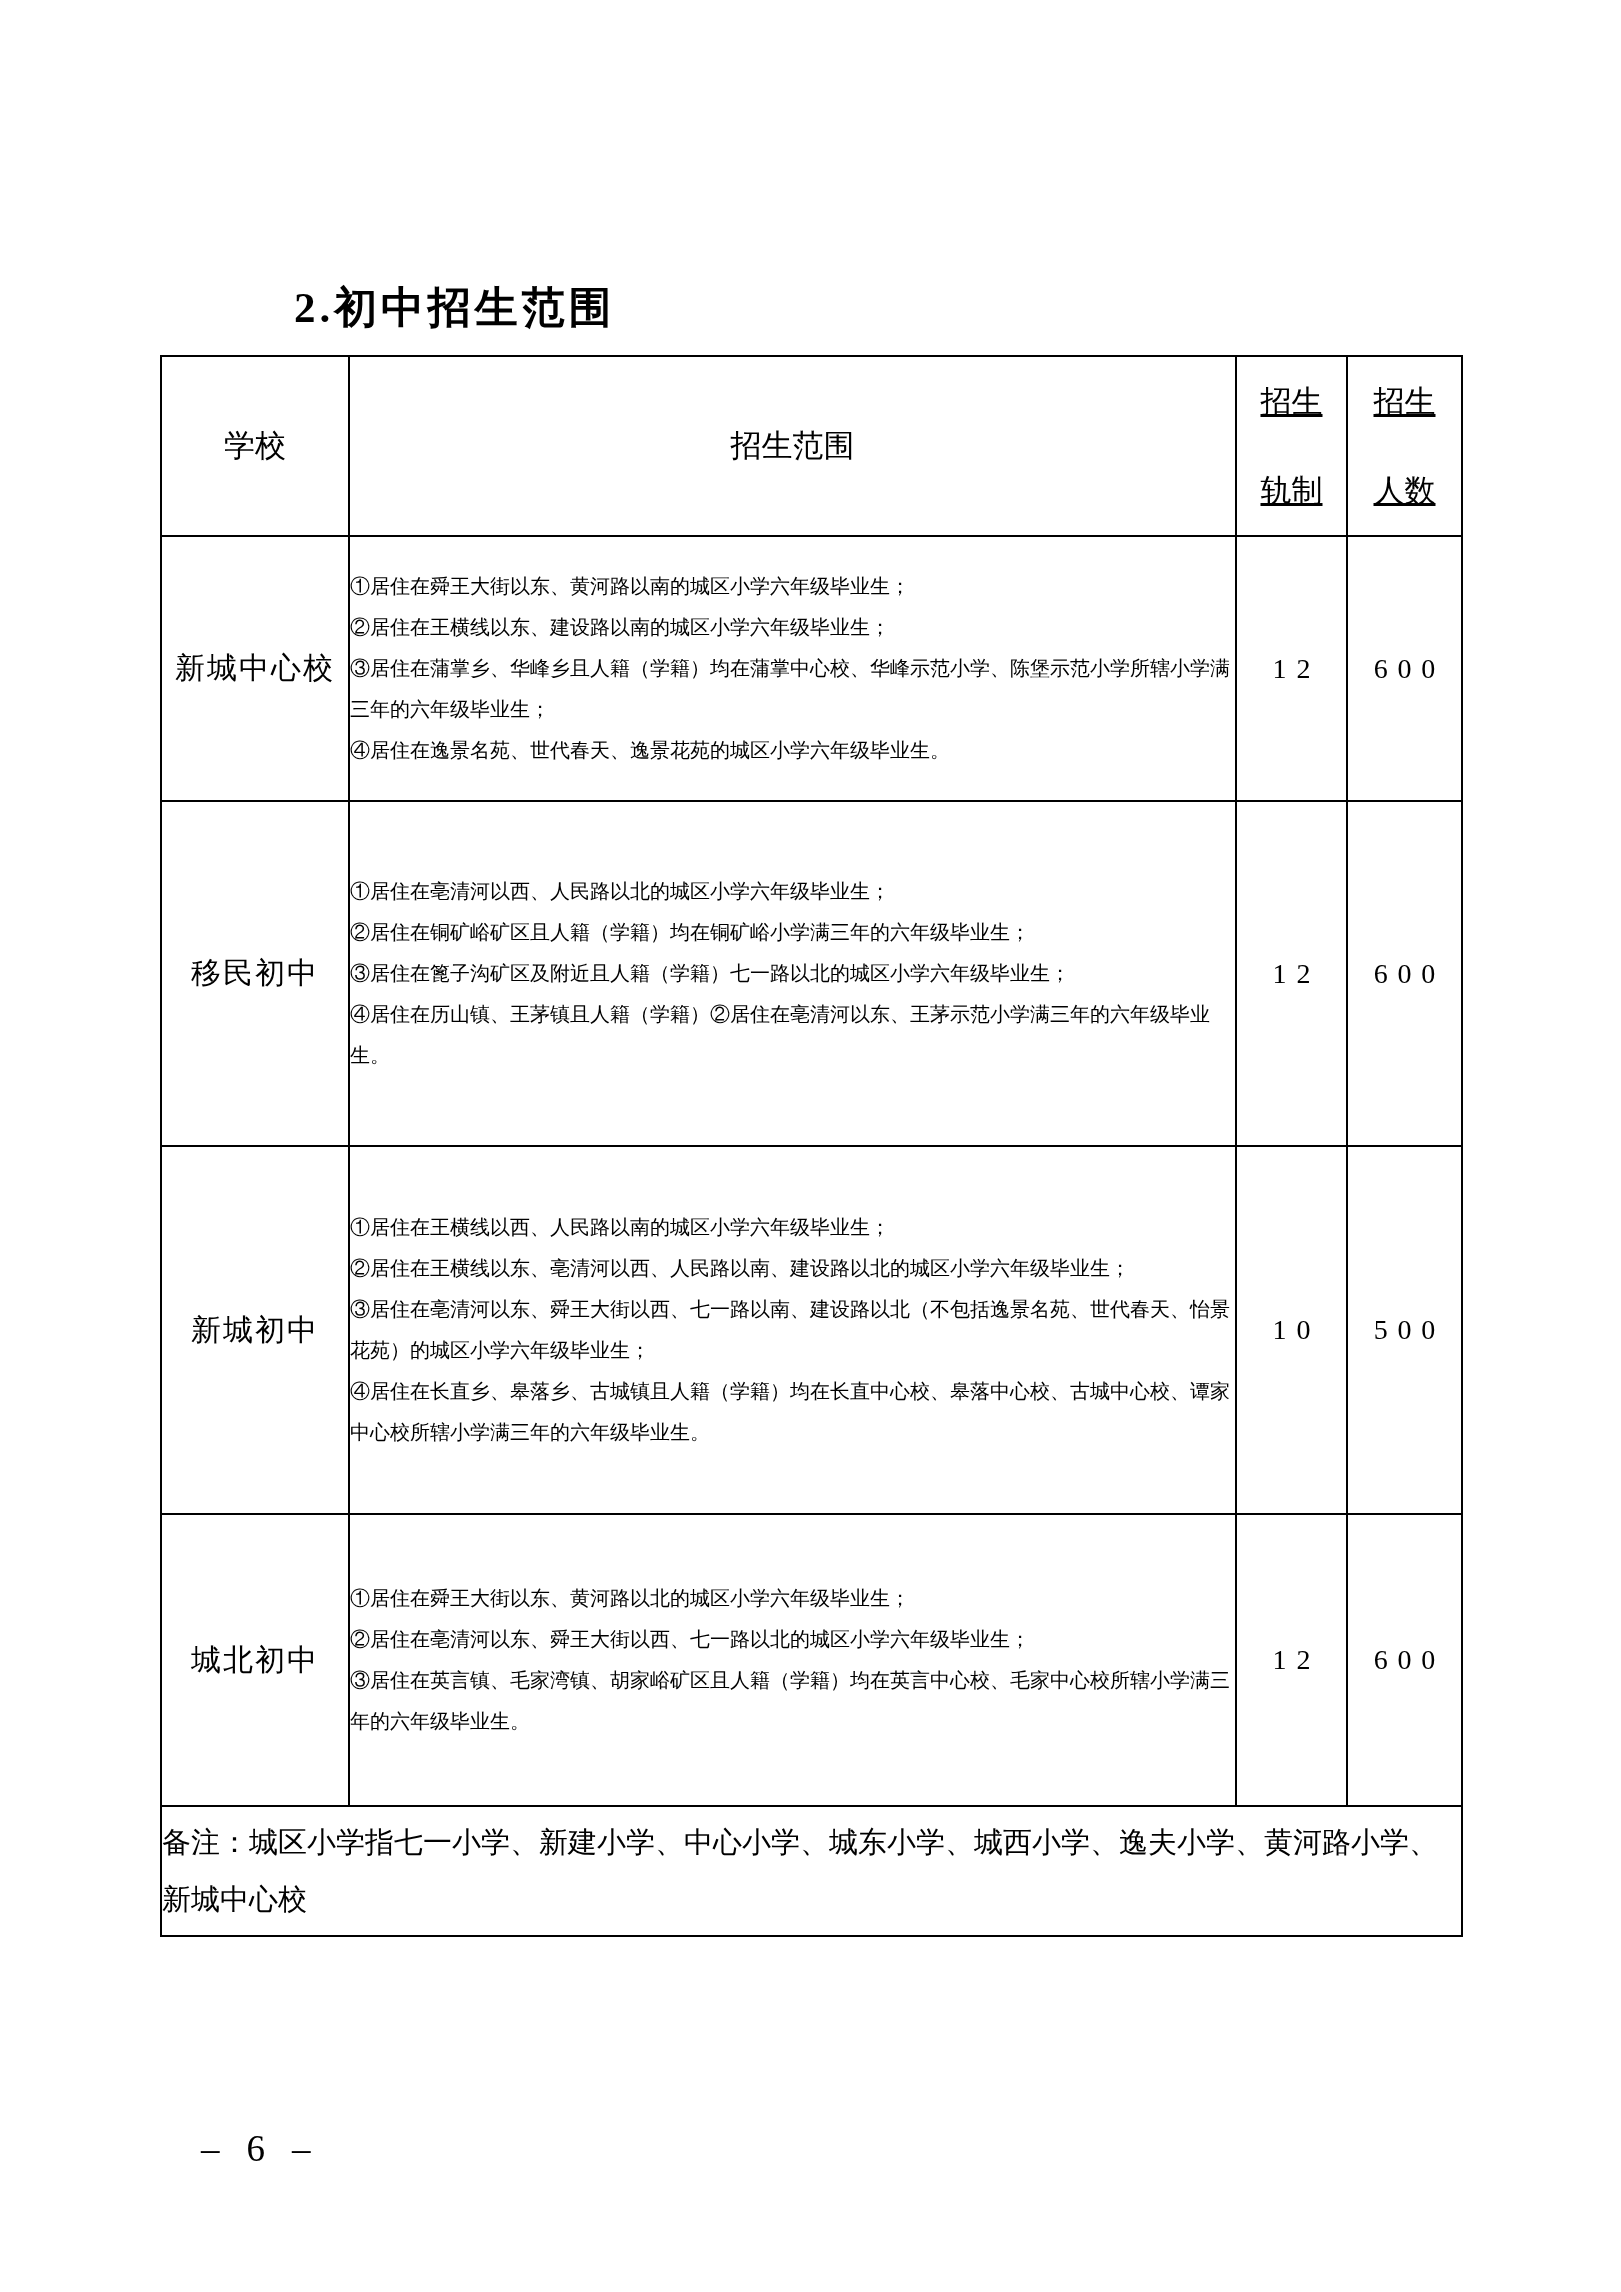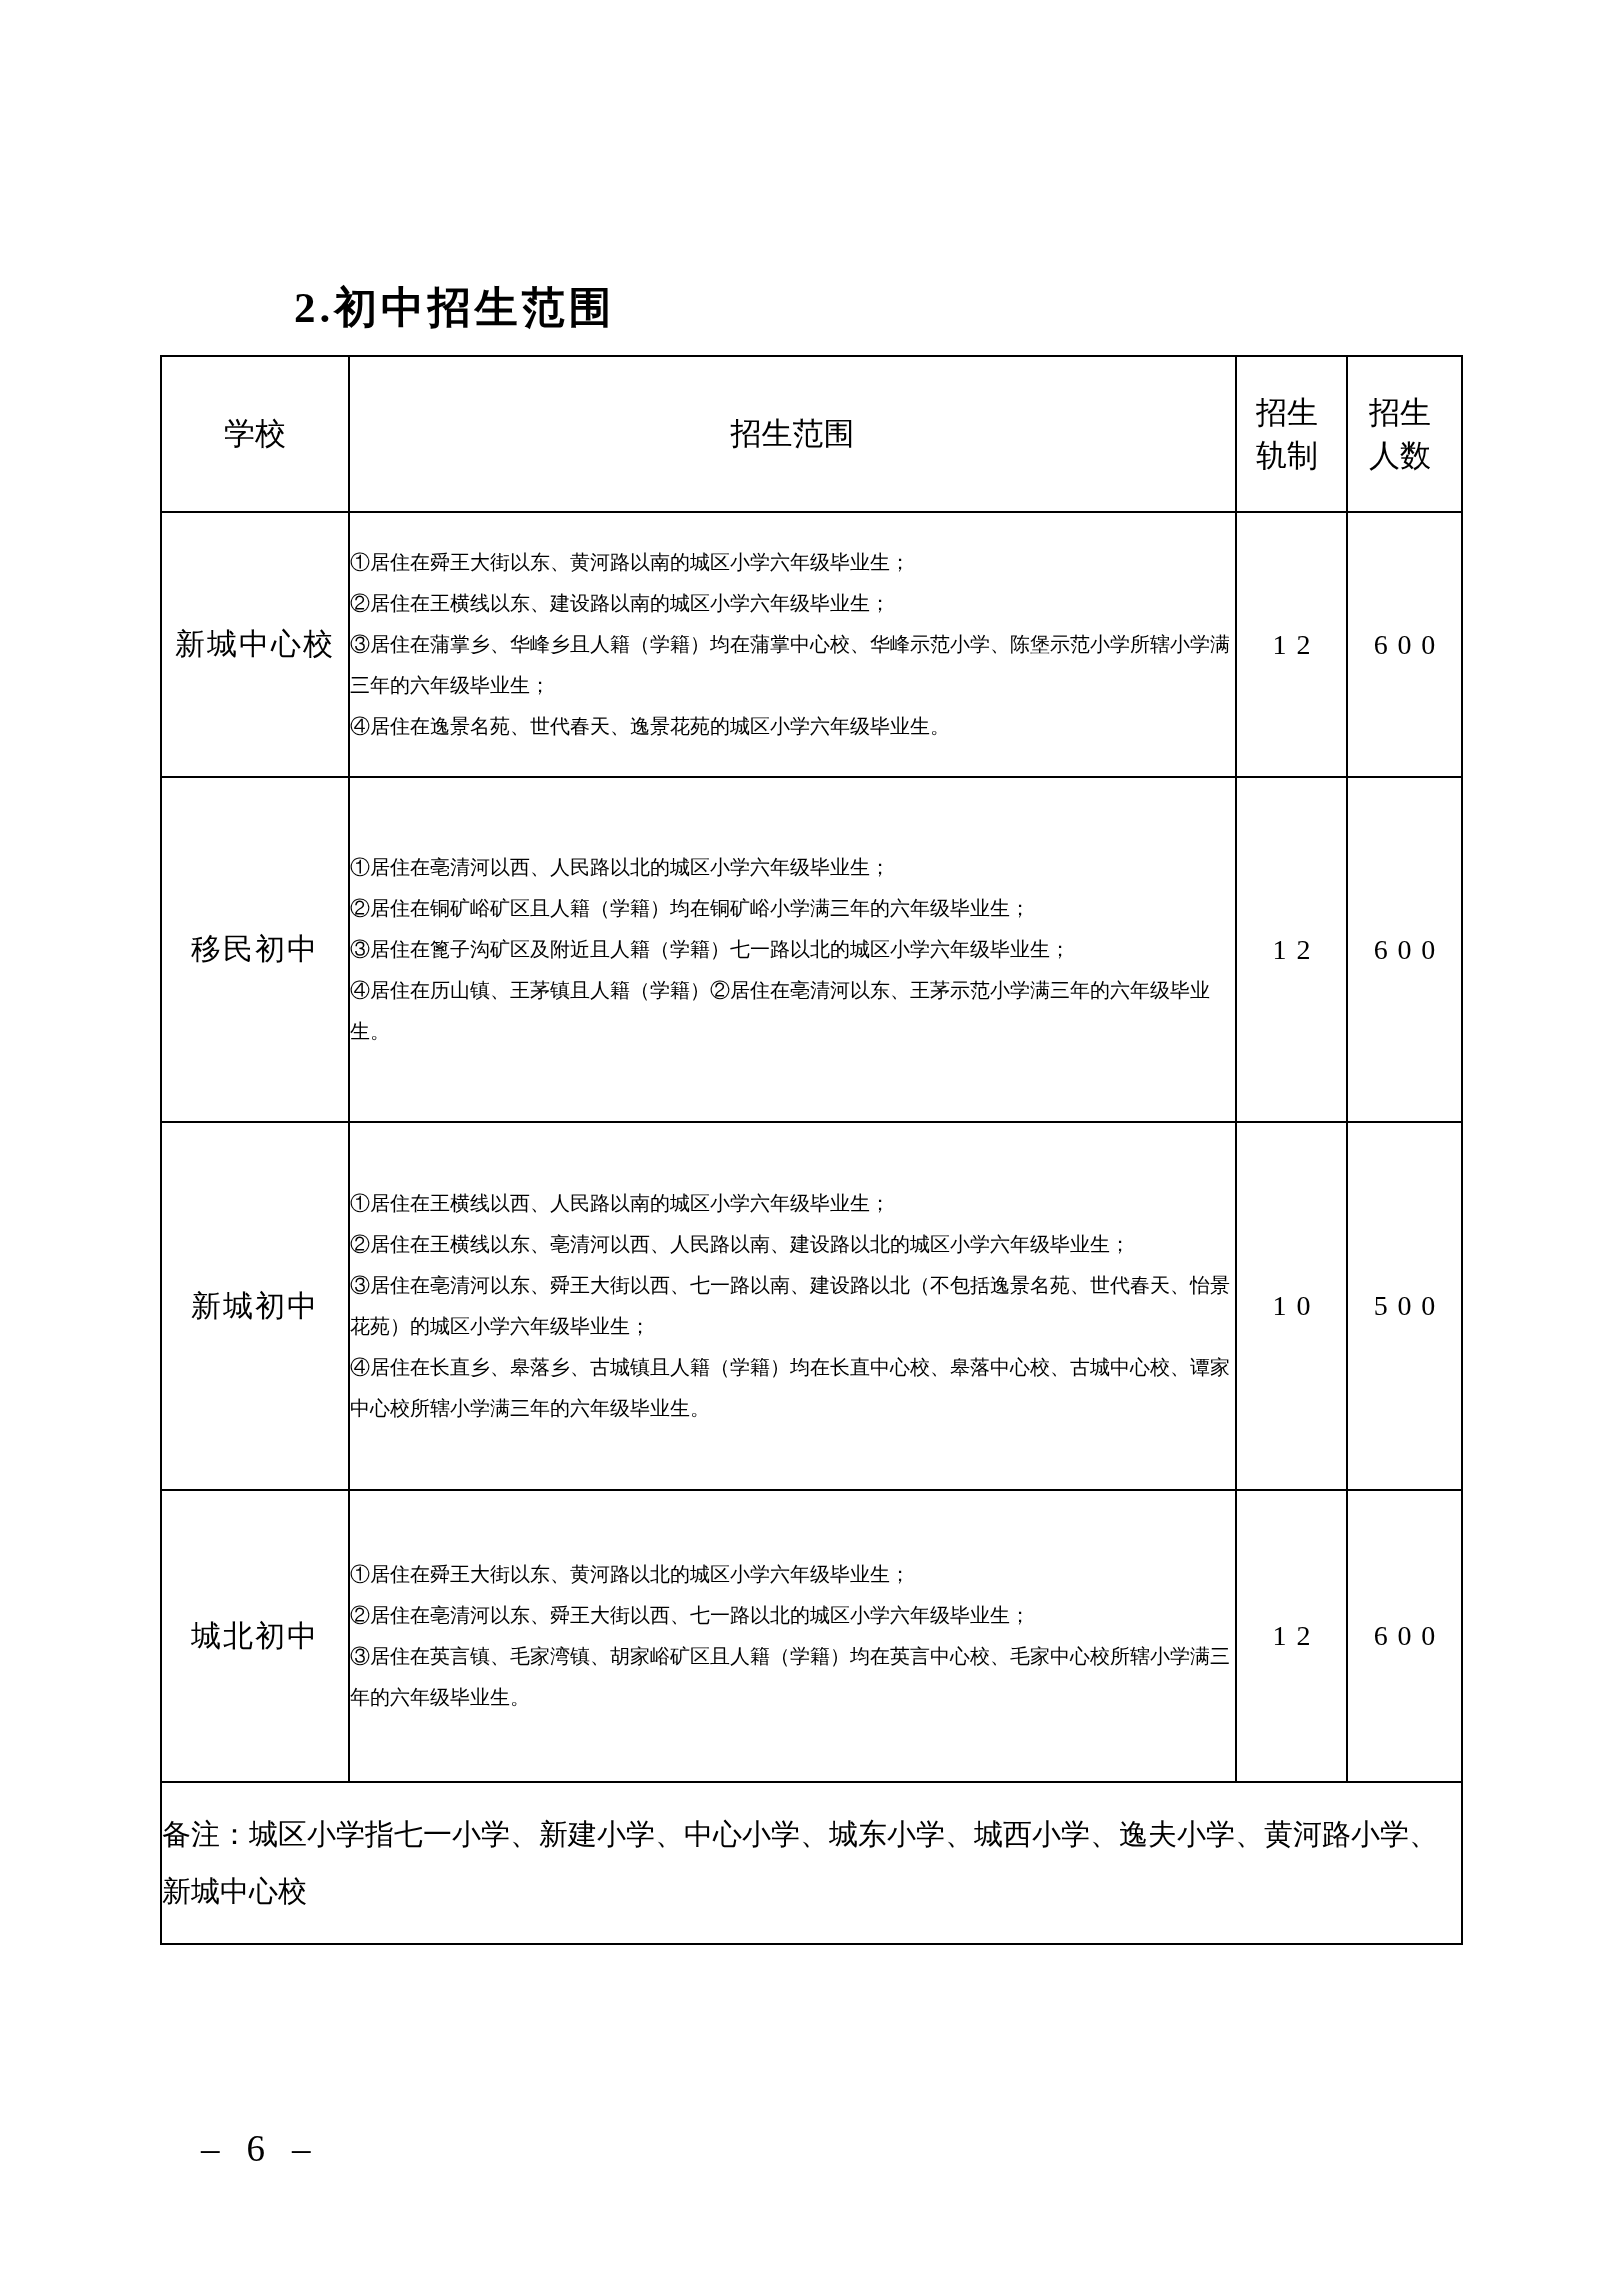--- a/index.html
+++ b/index.html
@@ -42,32 +42,33 @@
   table.enroll th, table.enroll td {
     border: 2px solid #000000;
     vertical-align: middle;
     padding: 0;
   }
   tr.hdr { height: 156px; }
   tr.r1 { height: 265px; }
   tr.r2 { height: 345px; }
   tr.r3 { height: 368px; }
   tr.r4 { height: 292px; }
-  tr.note-row { height: 162px; }
+  tr.note-row { height: 130px; }
   th.hcell {
     font-weight: 400;
     font-size: 31px;
     text-align: center;
   }
   th.hcell .twoline {
     width: 71px;
     margin: 0 auto;
-    line-height: 43px;
-    text-align: left;
+    line-height: 89px;
+    text-align: center;
     word-break: break-all;
+    text-decoration: underline;
   }
   td.school {
     text-align: center;
     font-size: 30px;
     letter-spacing: 2px;
   }
   td.range {
     font-size: 20px;
     line-height: 41px;
     padding: 9.8px 9.8px 9.8px 21.6px;

